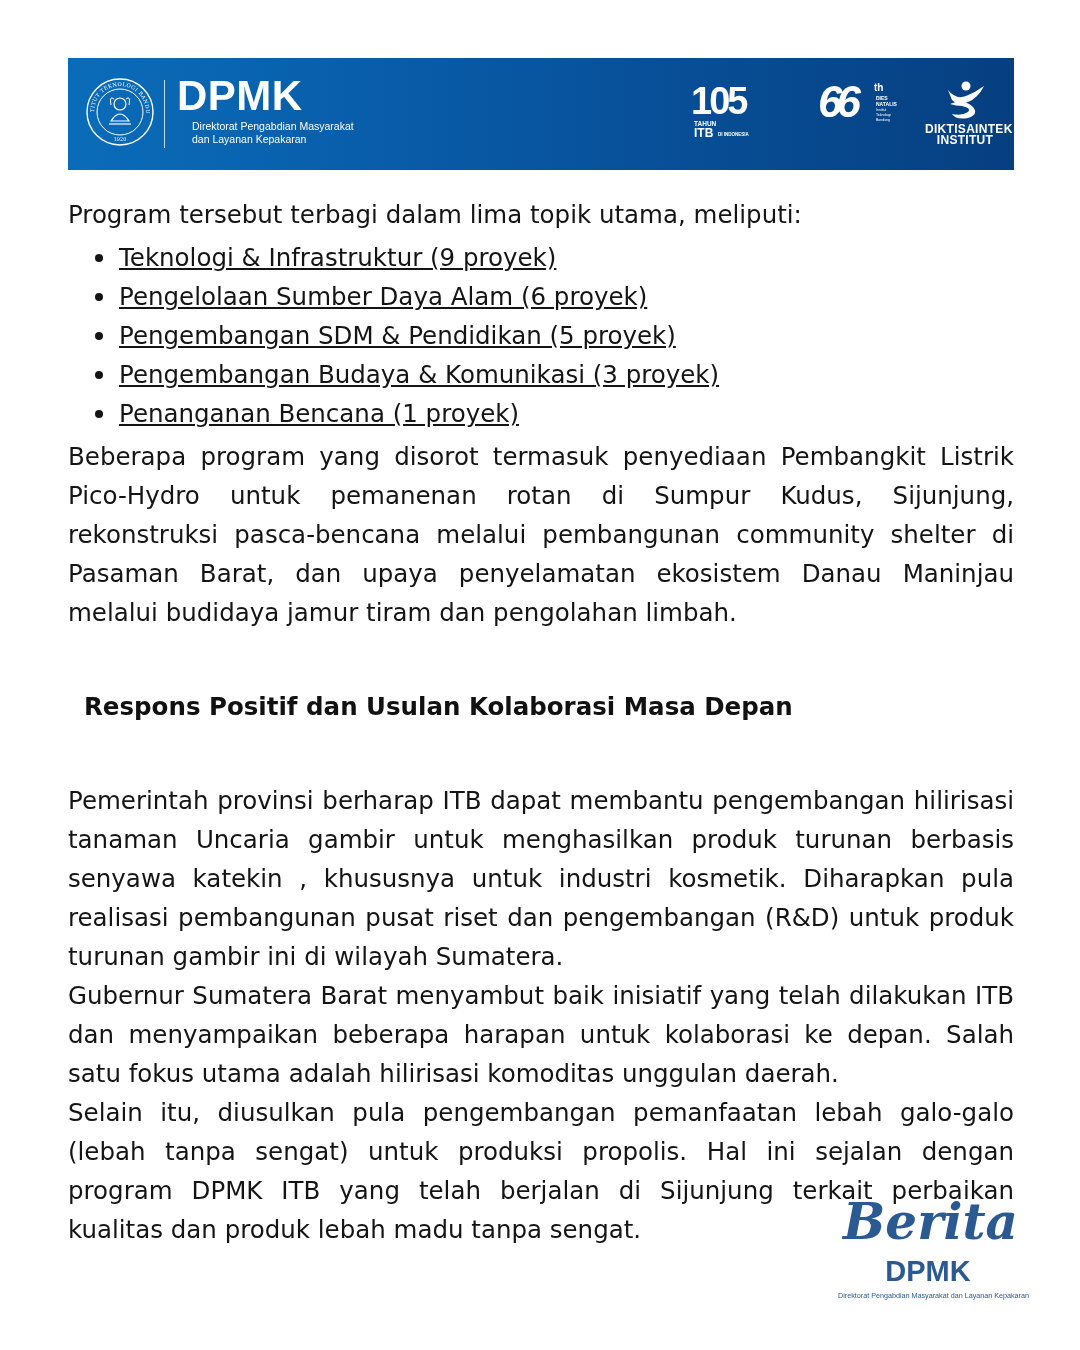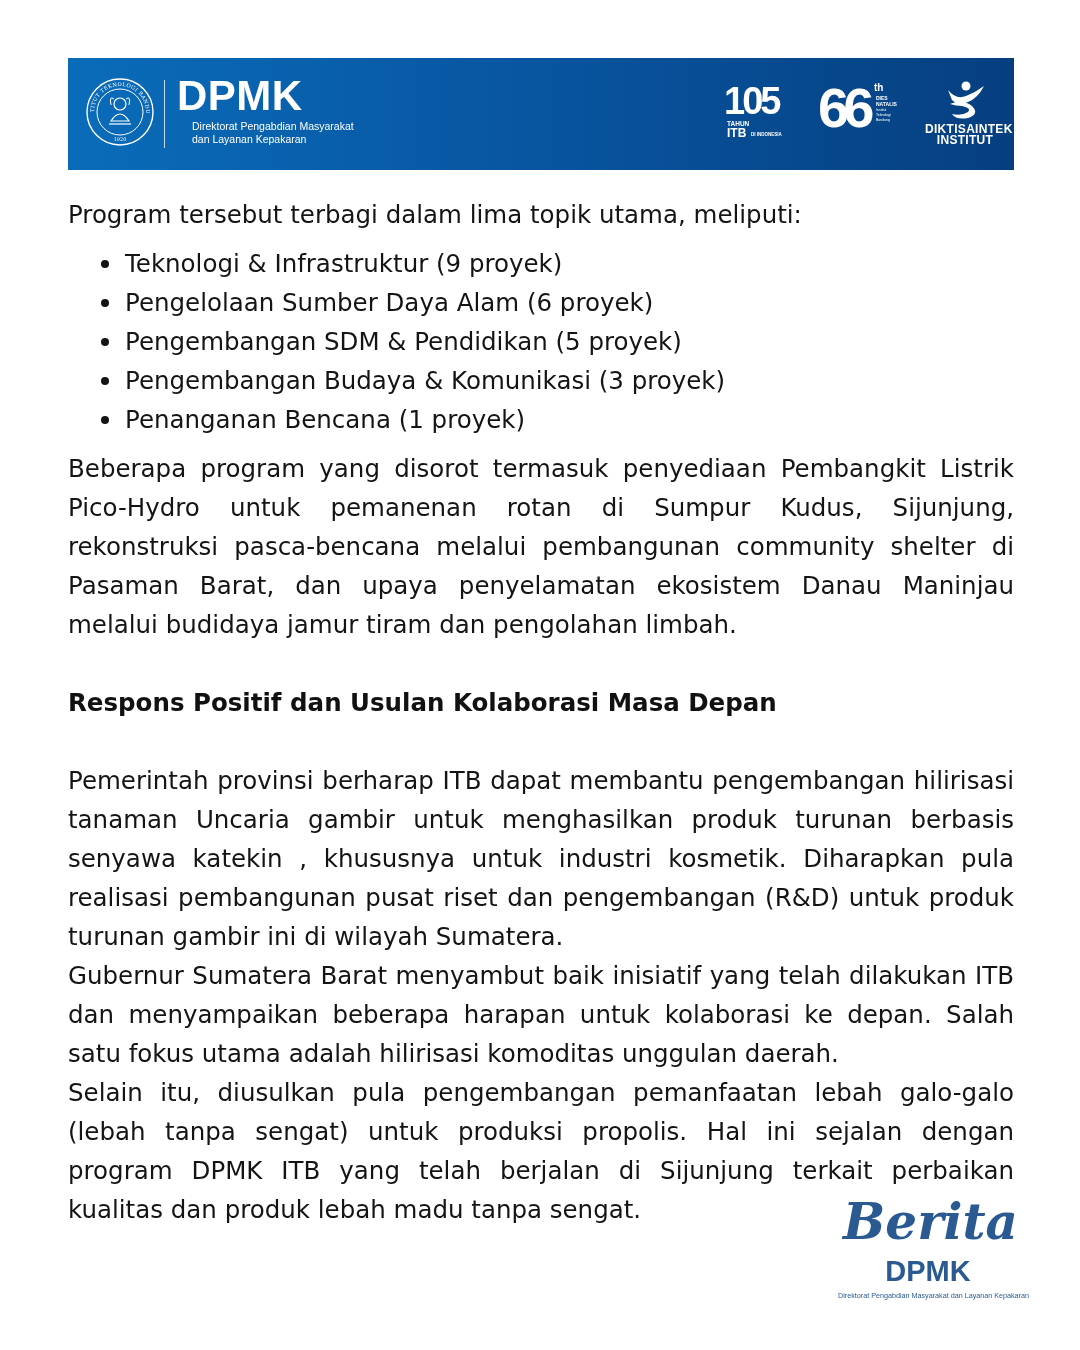--- a/index.html
+++ b/index.html
@@ -56,21 +56,21 @@
       left: 124px;
       top: 62px;
       font-family: "Liberation Sans", sans-serif;
       font-size: 10.5px;
       line-height: 13px;
       color: #ffffff;
       white-space: nowrap;
     }
     .logo-itb105 {
       position: absolute;
-      left: 656px;
+      left: 623px;
       top: 24px;
       width: 70px;
       height: 64px;
     }
     .logo-itb105 .num {
       position: absolute;
       left: 0;
       top: 0;
       font-family: "Liberation Sans", sans-serif;
       font-weight: 700;
@@ -114,21 +114,22 @@
       top: 22px;
       width: 90px;
       height: 70px;
     }
     .logo-dies .num {
       position: absolute;
       left: 0;
       top: 0;
       font-family: "Liberation Sans", sans-serif;
       font-weight: 700;
-      font-size: 56px;
+      font-style: italic;
+      font-size: 44px;
       line-height: 1;
       letter-spacing: -6px;
       color: #fff;
     }
     .logo-dies .th {
       position: absolute;
       left: 56px;
       top: 2px;
       font-family: "Liberation Sans", sans-serif;
       font-weight: 700;
@@ -190,42 +191,43 @@
       font-size: 24.5px;
       line-height: 39px;
       color: #141414;
     }
     .article p {
       margin: 0;
       text-align: justify;
       text-align-last: left;
     }
     .topic-list {
-      margin: 10px;
+      margin: 4px;
       padding: 0;
       list-style: none;
+      text-decoration: underline;
     }
     .topic-list li {
       position: relative;
       padding-left: 47px;
     }
     .topic-list li .bullet {
       position: absolute;
       left: 23px;
       top: 16px;
       width: 8px;
       height: 8px;
       border-radius: 50%;
       background: #141414;
     }
     .spacer {
       height: 39px;
     }
     .section-heading {
-      margin: 0;
+      margin: 16px;
       font-weight: 700;
       font-size: 24.5px;
       line-height: 39px;
       color: #111111;
     }
 
     
     .footer-badge {
       position: absolute;
       left: 838px;

